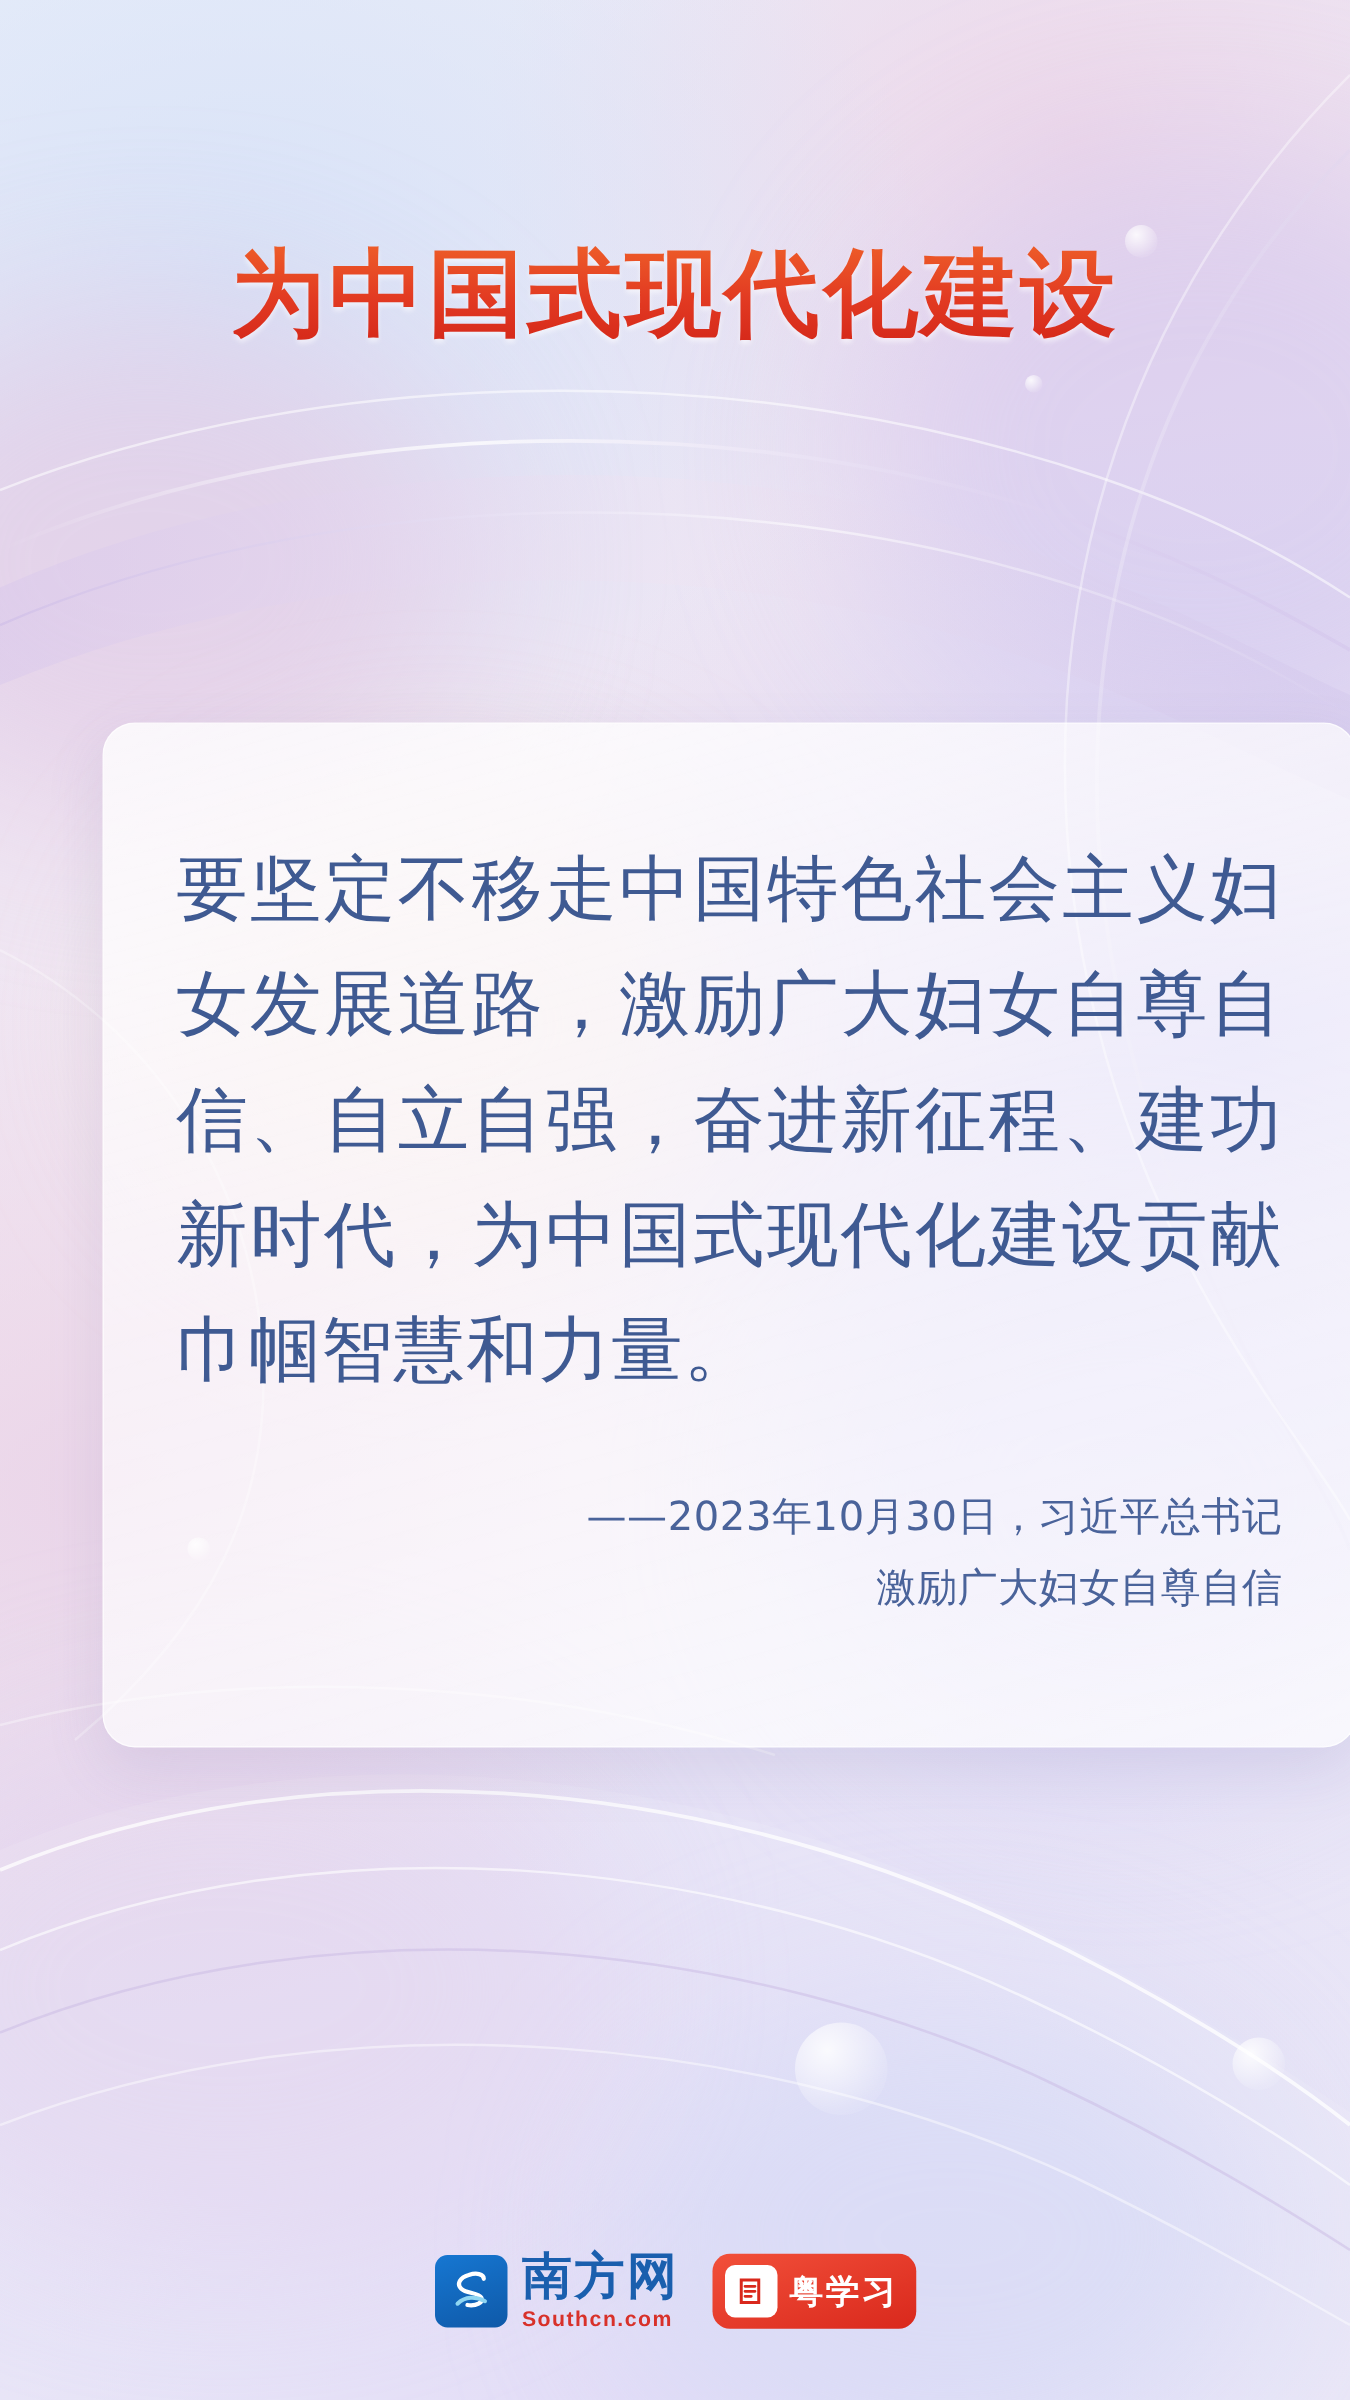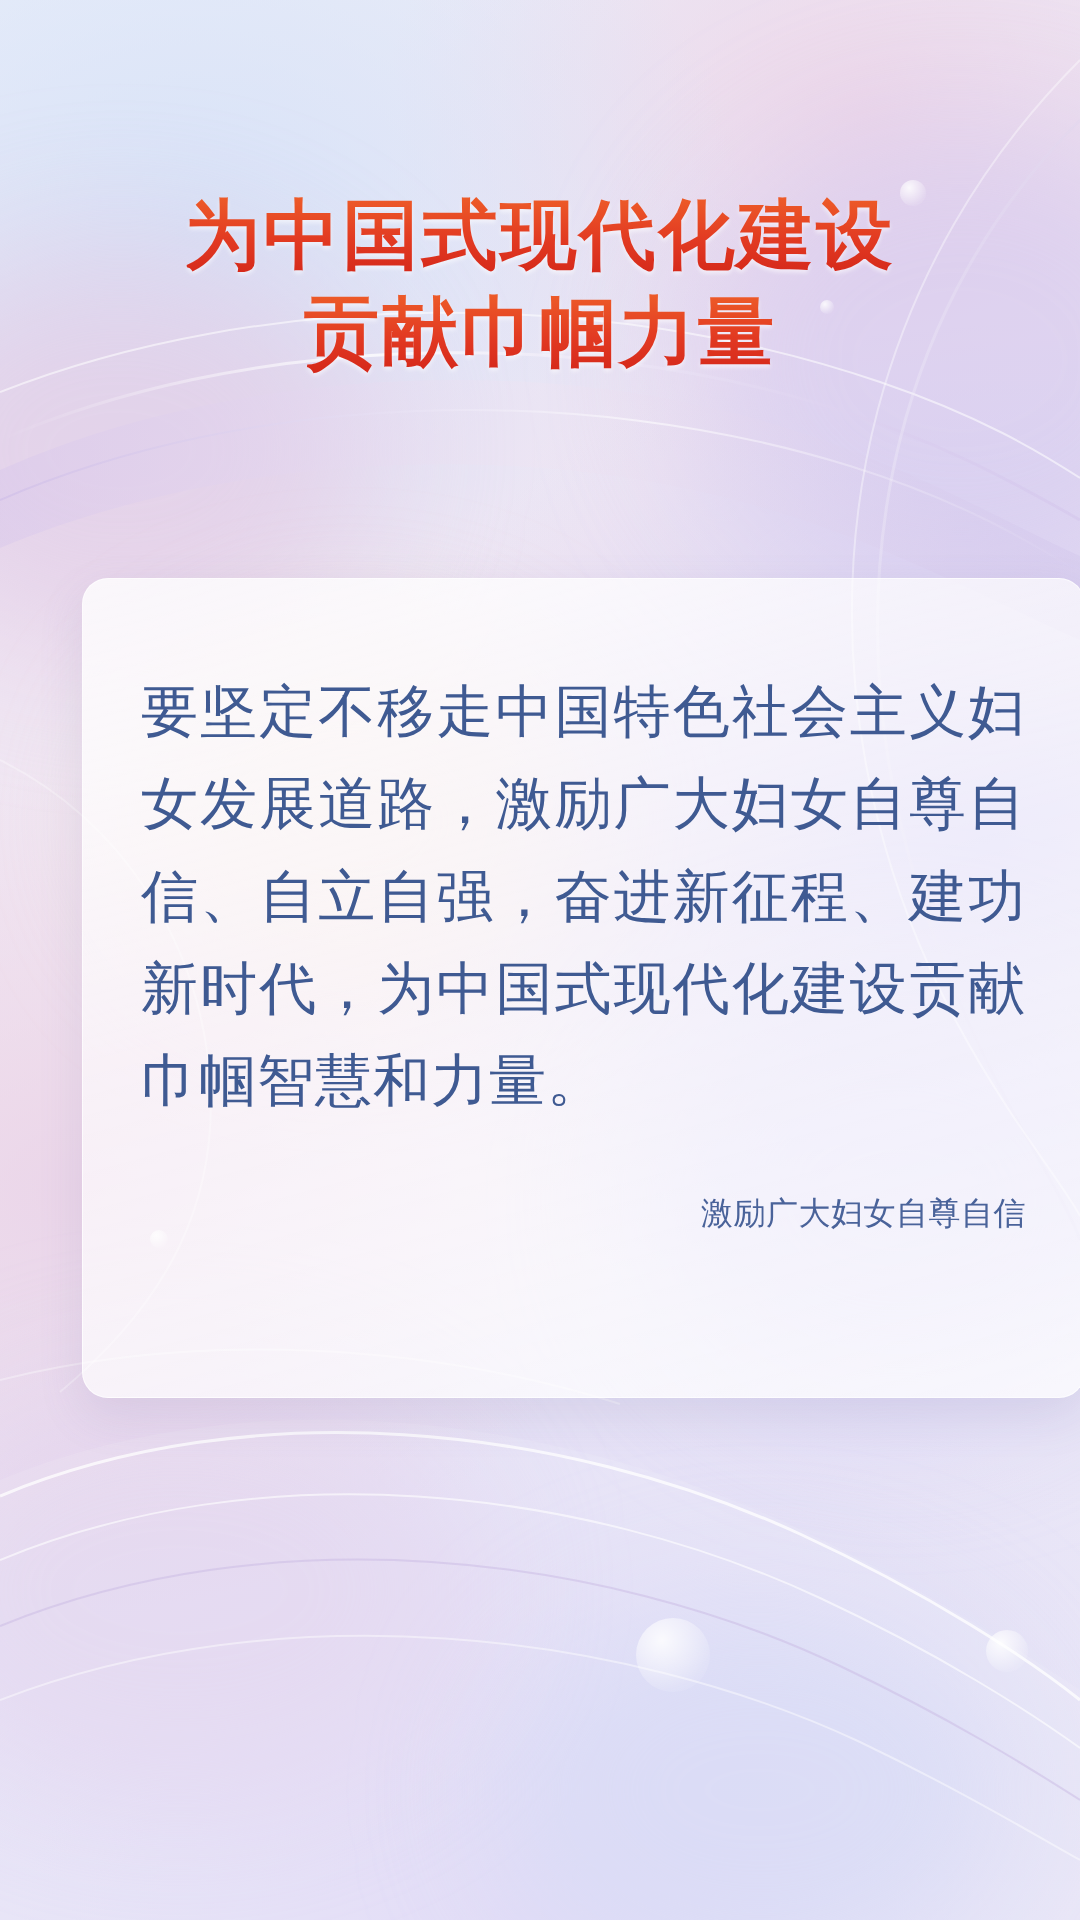--- a/index.html
+++ b/index.html
@@ -266,24 +266,48 @@
 
   <div class="bokeh" style="left:900px; top:180px; width:26px; height:26px;"></div>
   <div class="bokeh" style="left:820px; top:300px; width:14px; height:14px;"></div>
   <div class="bokeh" style="left:636px; top:1618px; width:74px; height:74px;"></div>
   <div class="bokeh" style="left:986px; top:1630px; width:42px; height:42px;"></div>
   <div class="bokeh" style="left:150px; top:1230px; width:18px; height:18px;"></div>
 
 
   <div class="title">
     <div class="title-line">为中国式现代化建设</div>
-    <div class="title-line">贡献巾帼力量</div>
   </div>
 
   <div class="card">
     <div class="quote">要坚定不移走中国特色社会主义妇女发展道路，激励广大妇女自尊自信、自立自强，奋进新征程、建功新时代，为中国式现代化建设贡献巾帼智慧和力量。</div>
     <div class="attribution">
+      <span class="attr-line">——2023年10月30日，习近平总书记</span>
       <span class="attr-line">激励广大妇女自尊自信</span>
     </div>
   </div>
 
+  <div class="footer">
+    <div class="logo-nanfang">
+      <span class="nf-mark">
+        <svg width="40" height="40" viewBox="0 0 40 40">
+          <path d="M30,10 C30,6 24,5 18,7 C11,9 8,14 12,18 C16,22 26,21 28,25 C30,29 24,32 17,31" fill="none" stroke="#ffffff" stroke-width="3.4" stroke-linecap="round"></path>
+          <path d="M9,30 C15,24 24,24 31,28" fill="none" stroke="#8fd6f2" stroke-width="3.2" stroke-linecap="round"></path>
+        </svg>
+      </span>
+      <span class="nf-text">
+        <span class="nf-cn">南方网</span>
+        <span class="nf-en">Southcn.com</span>
+      </span>
+    </div>
+
+    <div class="logo-yuexuexi">
+      <span class="yx-mark">
+        <svg width="28" height="28" viewBox="0 0 28 28">
+          <path d="M6,5 L20,5 L20,23 L6,23 Z" fill="none" stroke="#d9281c" stroke-width="2.4"></path>
+          <path d="M9,10 L17,10 M9,14 L17,14 M9,18 L14,18" stroke="#d9281c" stroke-width="2.2" stroke-linecap="round"></path>
+        </svg>
+      </span>
+      <span class="yx-text">粤学习</span>
+    </div>
+  </div>
 
 </div>
 
 </body></html>

